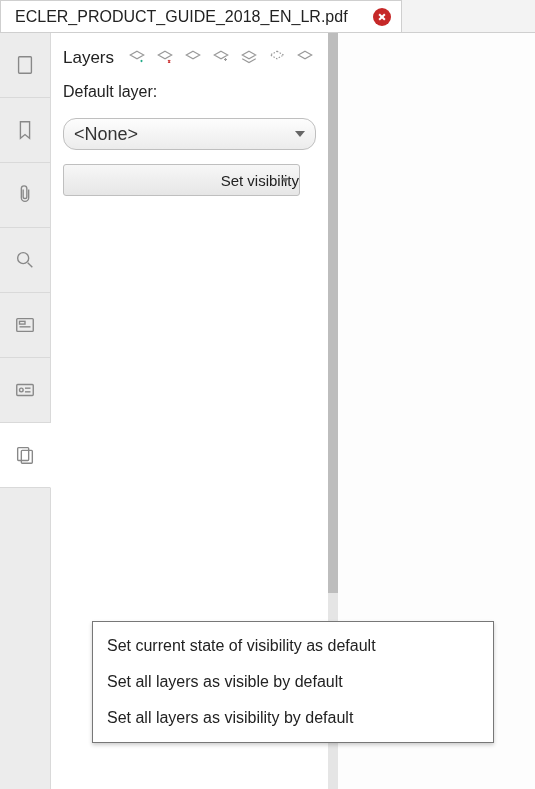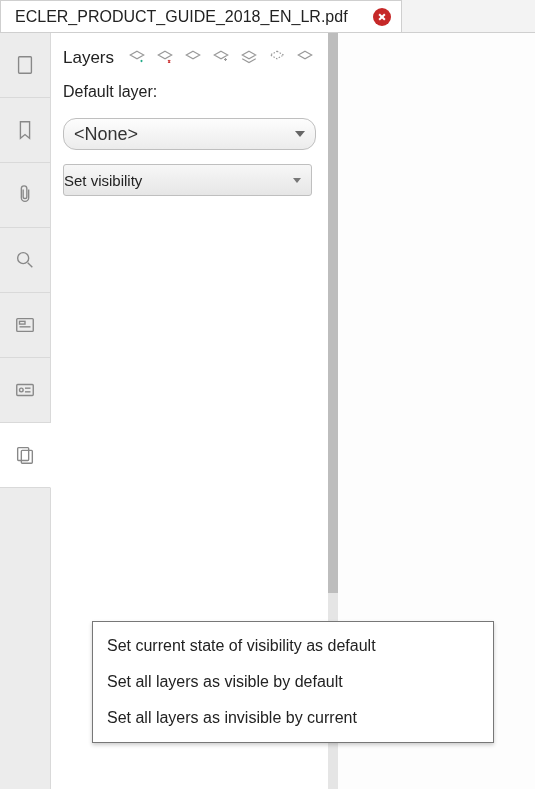--- a/index.html
+++ b/index.html
@@ -30,21 +30,21 @@
 .select .caret{width:0;height:0;border-left:5px solid transparent;border-right:5px solid transparent;border-top:6px solid #666}
 .tree{flex:1;border:none}
 .tree-row{display:flex;align-items:center;height:26px;gap:6px;padding-right:6px}
 .tree-row.sel{background:#f0f0f0}
 .indent{display:inline-block;width:22px}
 .tw{width:14px;display:flex;justify-content:center}
 .twi{width:0;height:0;border-left:4px solid transparent;border-right:4px solid transparent;border-top:6px solid #555}
 .cb{width:15px;height:15px;border:1px solid #555;border-radius:2px;display:flex;align-items:center;justify-content:center;font-size:12px;line-height:1;flex:none;background:#fff}
 .cb.ck::after{content:"✓";color:#111;font-size:13px;position:relative;top:-1px}
 .tree-label{font-size:16px}
-.set-vis{height:30px;border:1px solid #bfbfbf;border-radius:3px;background:linear-gradient(#f7f7f7,#e6e6e6);display:flex;align-items:center;justify-content:flex-start;position:relative;font-size:15px;margin:6px 4px 2px 0}
+.set-vis{height:30px;border:1px solid #bfbfbf;border-radius:3px;background:linear-gradient(#f7f7f7,#e6e6e6);display:flex;align-items:center;justify-content:flex-end;position:relative;font-size:15px;margin:6px 16px 2px 0}
 .set-vis .caret{position:absolute;right:10px;width:0;height:0;border-left:4px solid transparent;border-right:4px solid transparent;border-top:5px solid #777}
 .popup{position:absolute;left:92px;width:400px;bottom:46px;background:#fff;border:1px solid #777;box-shadow:0 2px 4px rgba(0,0,0,0.2);padding:6px 0;z-index:5}
 .popup-item{height:36px;display:flex;align-items:center;padding:0 14px;font-size:16px}
 .content-area{flex:1;background:#fdfdfd}
 </style>
 </head>
 <body>
 <div class="window">
 
 <div class="tabbar">
@@ -161,17 +161,17 @@
     <div class="panel-scroll">
       <div class="panel-thumb"></div>
     </div>
   </div>
 
   <div class="content-area"></div>
 
   <div class="popup">
     <div class="popup-item">Set current state of visibility as default</div>
     <div class="popup-item">Set all layers as visible by default</div>
-    <div class="popup-item">Set all layers as invisible by current</div>
+    <div class="popup-item">Set all layers as visibility by default</div>
   </div>
 </div>
 
 </div>
 
 </body></html>

